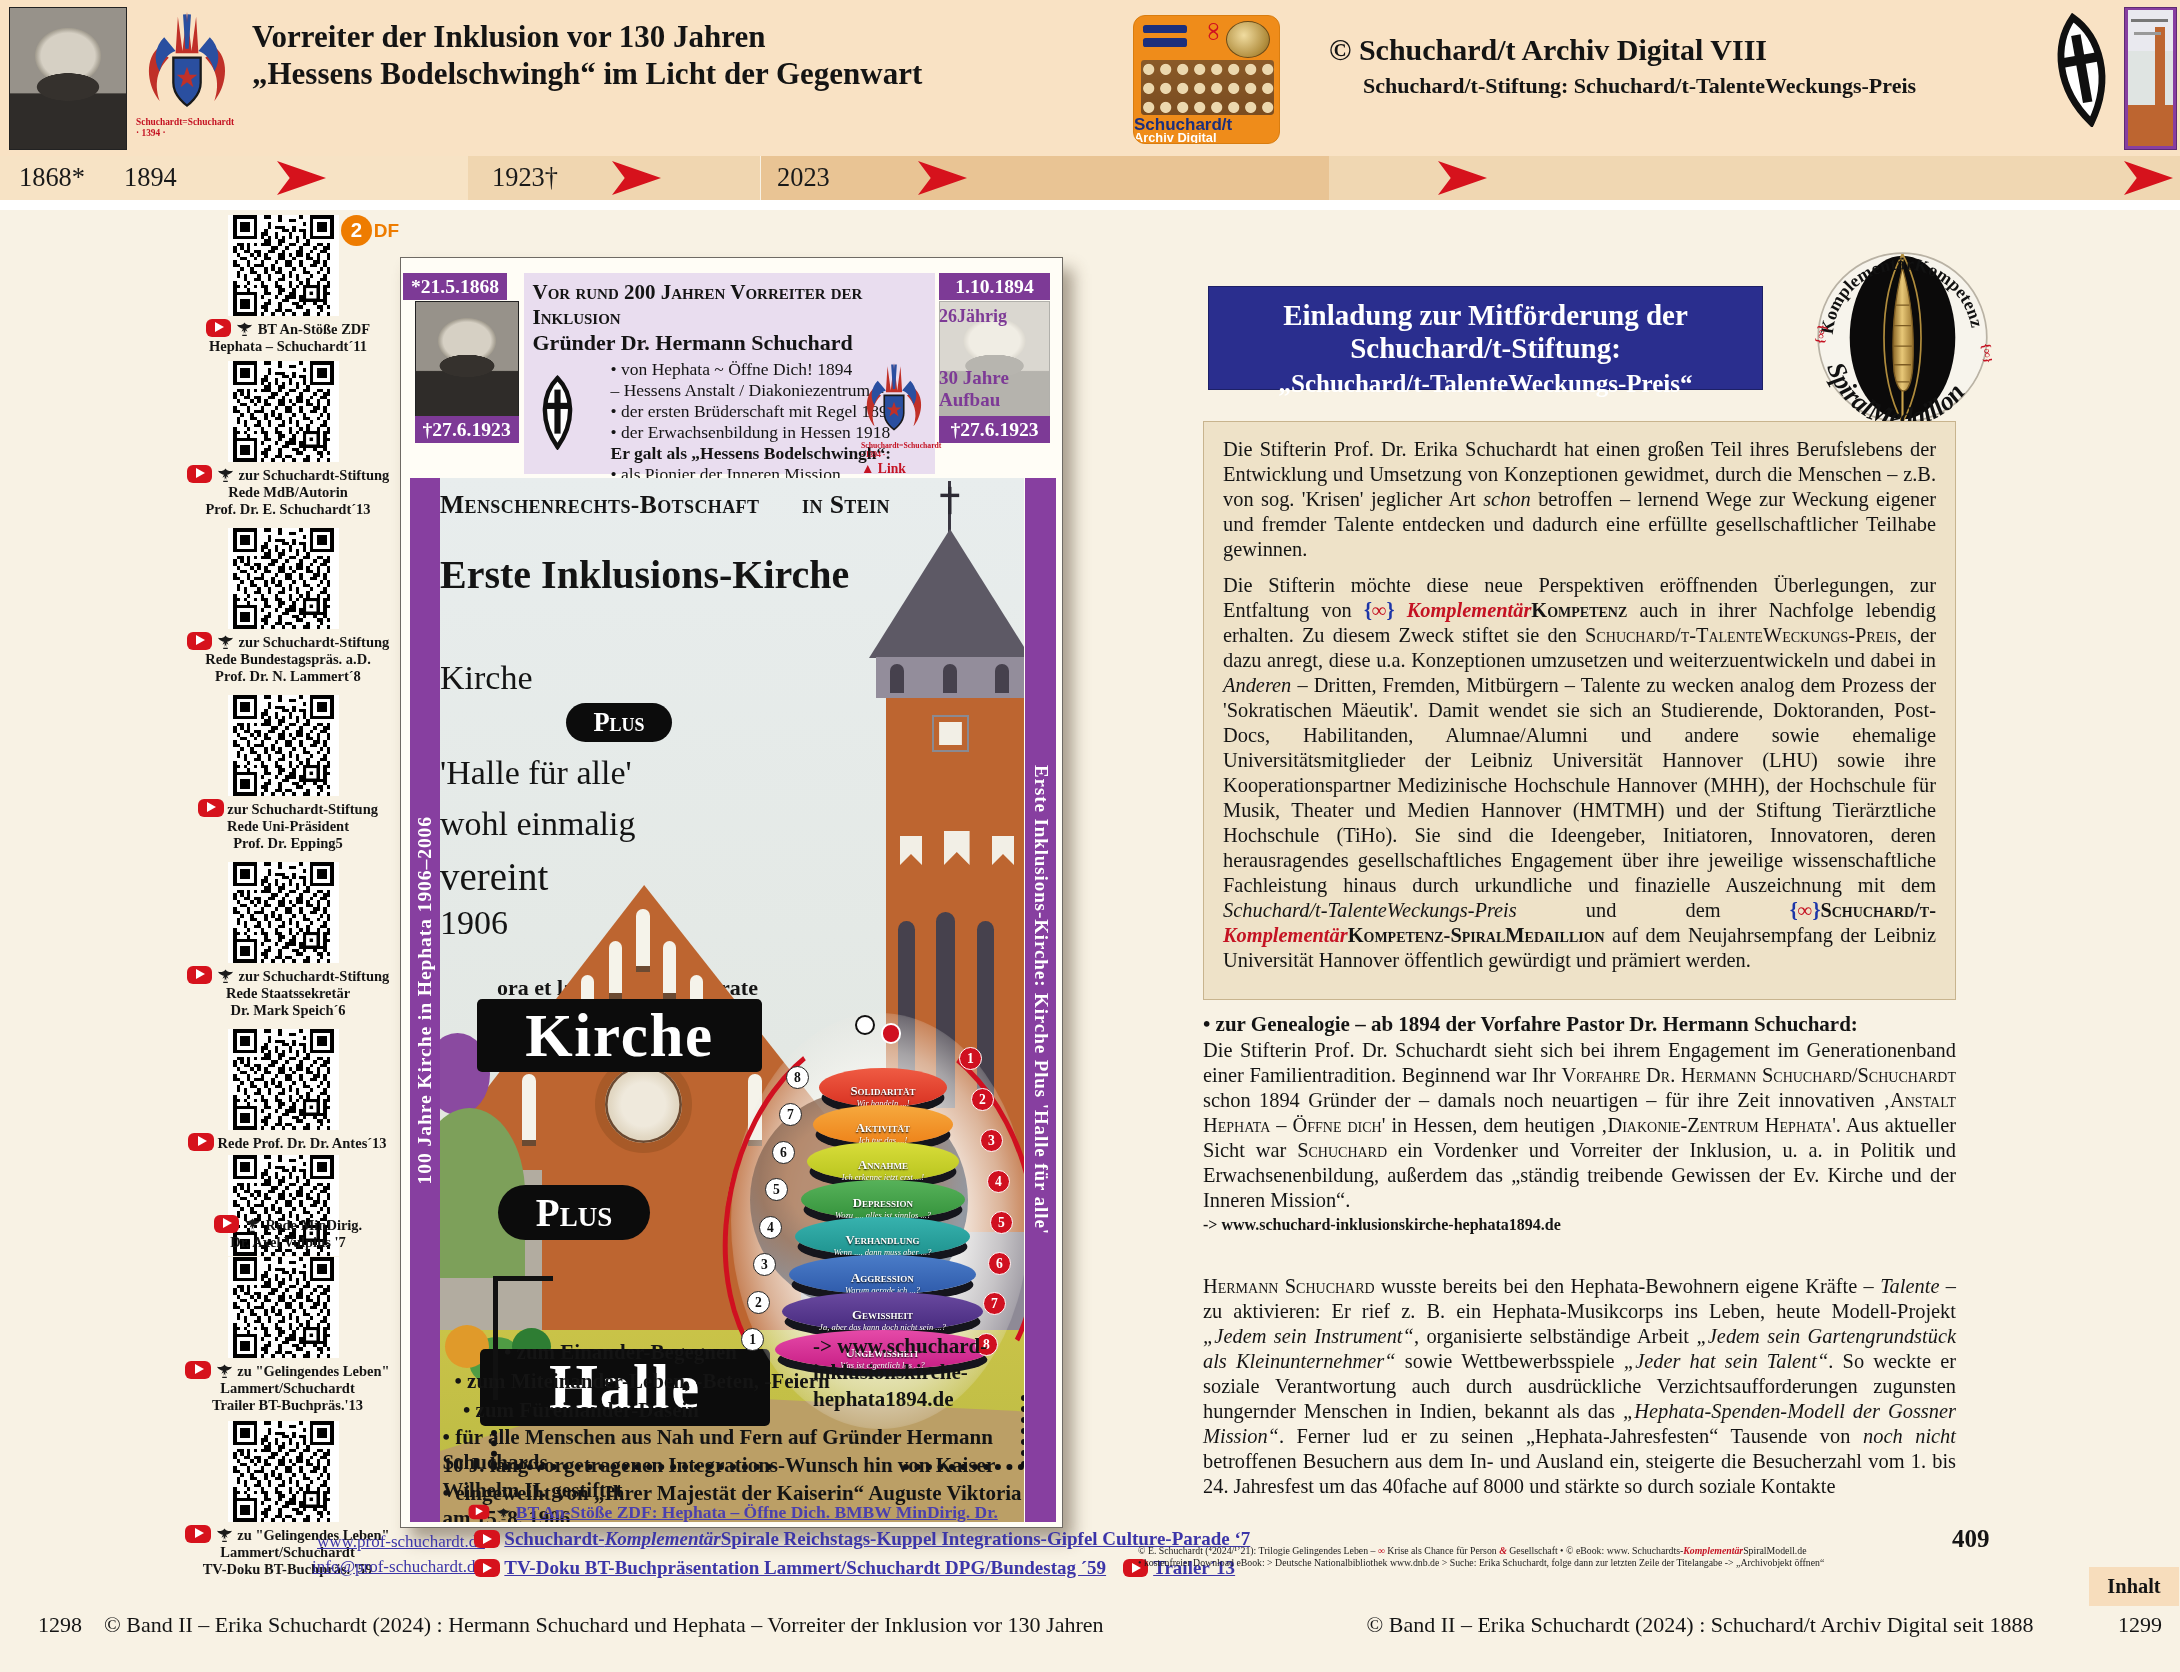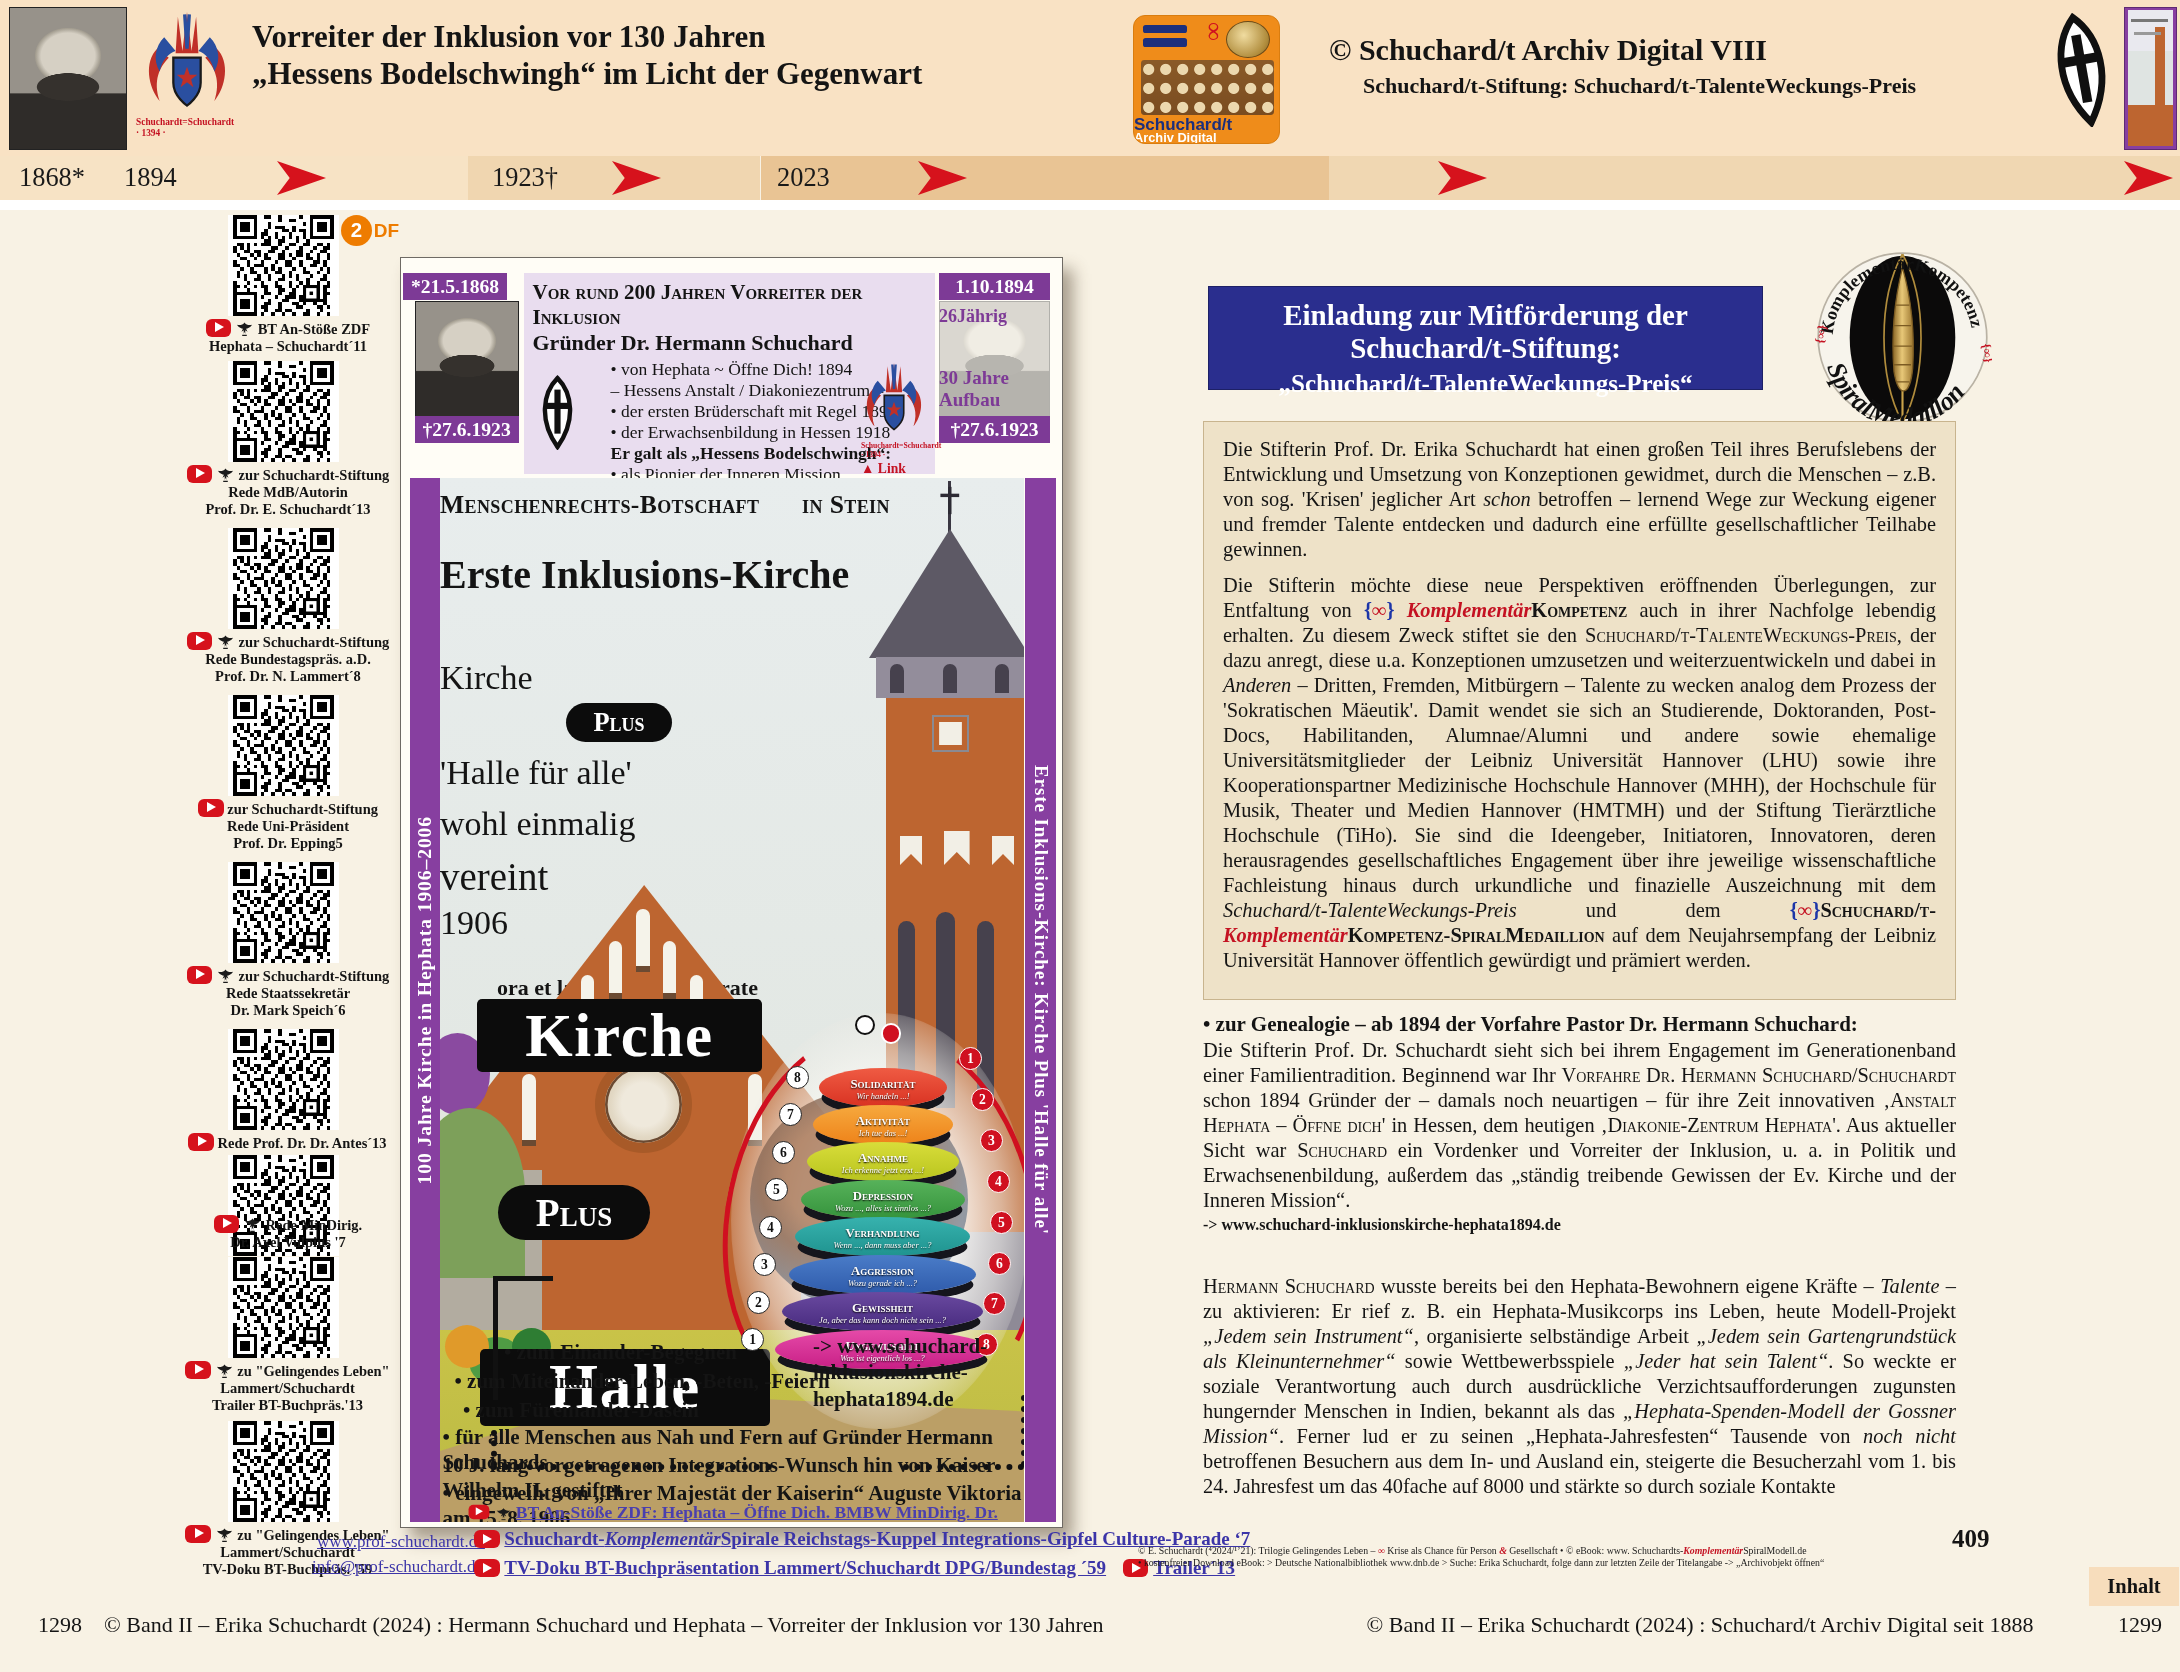--- a/index.html
+++ b/index.html
@@ -71,21 +71,21 @@
   .spiral{position:absolute;left:291px;top:535px;width:298px;height:416px}
   .sp-bg{position:absolute;inset:0;border-radius:50%;
      background:radial-gradient(ellipse at 50% 50%,rgba(253,253,250,.85) 0 38%,rgba(244,243,238,.55) 58%,rgba(236,234,228,.25) 70%,transparent 74%)}
   .globe{position:absolute;left:19px;top:78px;width:218px;height:218px;border-radius:50%;
      background:radial-gradient(circle at 42% 40%,#a8795a 0 30%,#8b6a56 45%,#7d8896 70%,#6e7a88 100%);opacity:.8;filter:blur(0.4px)}
   .arcL{position:absolute;left:-5.1px;top:12px;width:256px;height:380px;border:5.1px solid transparent;
      border-left-color:#d01020;border-radius:50%;transform:rotate(12deg)}
   .arcR{position:absolute;left:49px;top:13.6px;width:256px;height:380px;border:5.1px solid transparent;
      border-right-color:#d01020;border-radius:50%;transform:rotate(-12deg)}
   .band8{position:absolute;border-radius:50%;box-shadow:0 10.2px 0 -2.6px #15151c;text-align:center;color:#fff}
-  .band8 .nm{font-variant:small-caps;font-weight:bold;font-size:12.8px;line-height:14.5px;display:block;margin-top:9px;text-shadow:0 0.9px 1.7px #000}
+  .band8 .nm{font-variant:small-caps;font-weight:bold;font-size:12.8px;line-height:14.5px;display:block;margin-top:16px;text-shadow:0 0.9px 1.7px #000}
   .band8 .qq{font-style:italic;font-size:8.5px;line-height:9.4px;display:block;text-shadow:0 0.9px 1.7px #000}
   .bd0{background:linear-gradient(#ef5b43,#d93222)}
   .bd1{background:linear-gradient(#f6a93e,#ee831a)}
   .bd2{background:linear-gradient(#d8dd3a,#b9c41e)}
   .bd3{background:linear-gradient(#57b25a,#35933c)}
   .bd4{background:linear-gradient(#37b2ae,#1f938f)}
   .bd5{background:linear-gradient(#4a7cc8,#2f5bab)}
   .bd6{background:linear-gradient(#6a4aa0,#472a7e)}
   .bd7{background:linear-gradient(#e54aa8,#c81f86)}
   .numL{position:absolute;width:23px;height:23px;border-radius:50%;background:#fff;border:1.7px solid #222;
@@ -511,21 +511,21 @@
         <div class="band8 bd3" style="left:70px;top:167px;width:164px;height:39px">
           <span class="nm">Depression</span>
           <span class="qq">Wozu ..., alles ist sinnlos ...?</span>
         </div>
         <div class="band8 bd4" style="left:64px;top:204px;width:175px;height:39px">
           <span class="nm">Verhandlung</span>
           <span class="qq">Wenn ..., dann muss aber ...?</span>
         </div>
         <div class="band8 bd5" style="left:58px;top:242px;width:187px;height:39px">
           <span class="nm">Aggression</span>
-          <span class="qq">Wozu gerade ich ...?</span>
+          <span class="qq">Warum gerade ich ...?</span>
         </div>
         <div class="band8 bd6" style="left:51px;top:279px;width:201px;height:39px">
           <span class="nm">Gewissheit</span>
           <span class="qq">Ja, aber das kann doch nicht sein ...?</span>
         </div>
         <div class="band8 bd7" style="left:44px;top:317px;width:215px;height:39px">
           <span class="nm">Ungewissheit</span>
           <span class="qq">Was ist eigentlich los ...?</span>
         </div>
 

